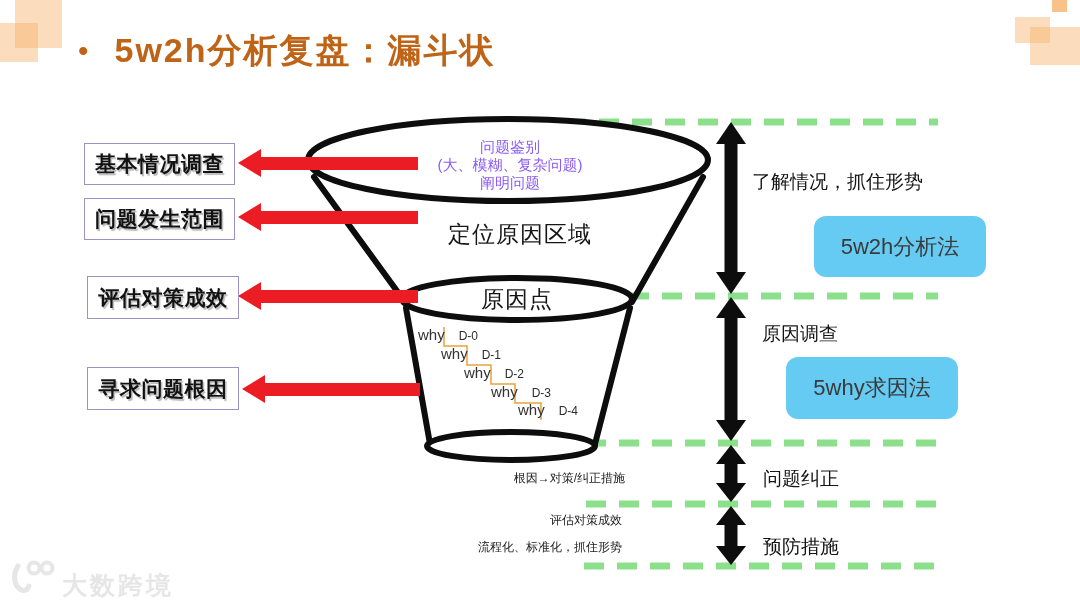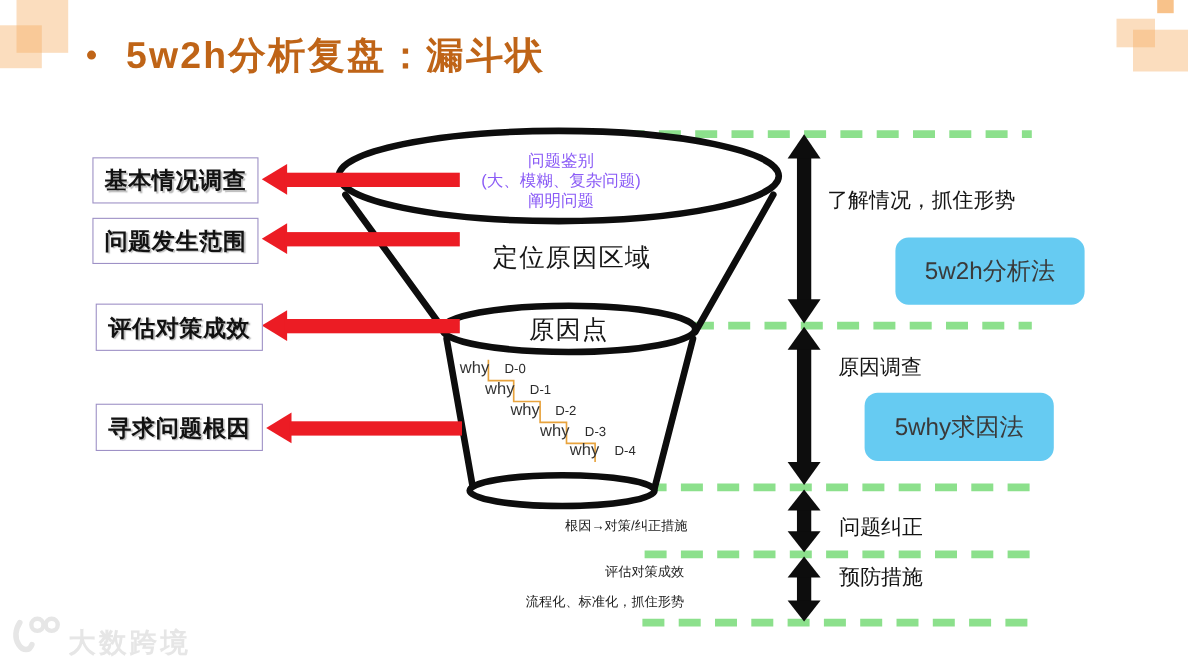--- a/index.html
+++ b/index.html
@@ -46,21 +46,21 @@
   .r0{left:418px;top:326px;} .r1{left:441px;top:345px;} .r2{left:464px;top:364px;}
   .r3{left:491px;top:383px;} .r4{left:518px;top:401px;}
   
   .note{position:absolute;text-align:right;font-size:12px;color:#1c1c1c;}
   .n1{left:385px;top:470px;width:240px;}
   .n2{left:382px;top:512px;width:240px;}
   .n3{left:362px;top:539px;width:260px;}
   
   .rcap{position:absolute;width:240px;font-size:19px;color:#141414;}
   .c1{left:752px;top:169px;} .c2{left:762px;top:321px;}
-  .c3{left:763px;top:466px;} .c4{left:763px;top:512px;}
+  .c3{left:763px;top:466px;} .c4{left:763px;top:534px;}
   .btag{position:absolute;left:786px;width:172px;height:61px;background:var(--blue-box-bg,#66CBF2);
         border-radius:12px;display:flex;align-items:center;justify-content:center;
         font-size:22px;color:#3a3a3a;}
   .t1{top:216px;margin-left:28px;} .t2{top:357px;height:62px;}
   
   .wm{left:10px;top:556px;display:flex;align-items:flex-end;gap:6px;}
   .wm-text{font-size:25px;font-weight:bold;color:var(--watermark,#E6E6E6);letter-spacing:3px;line-height:1;text-align:right;}
   .wm-icon{display:block;}
 </style>
 </head>

